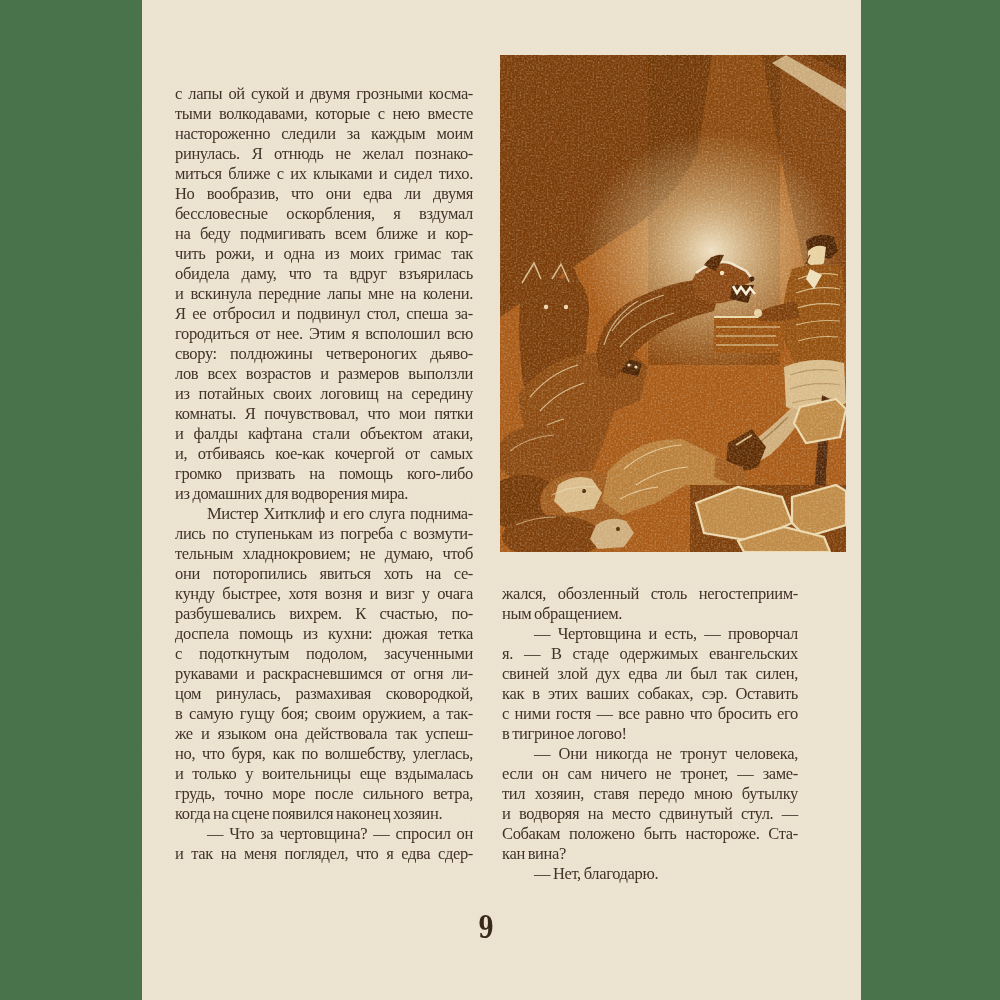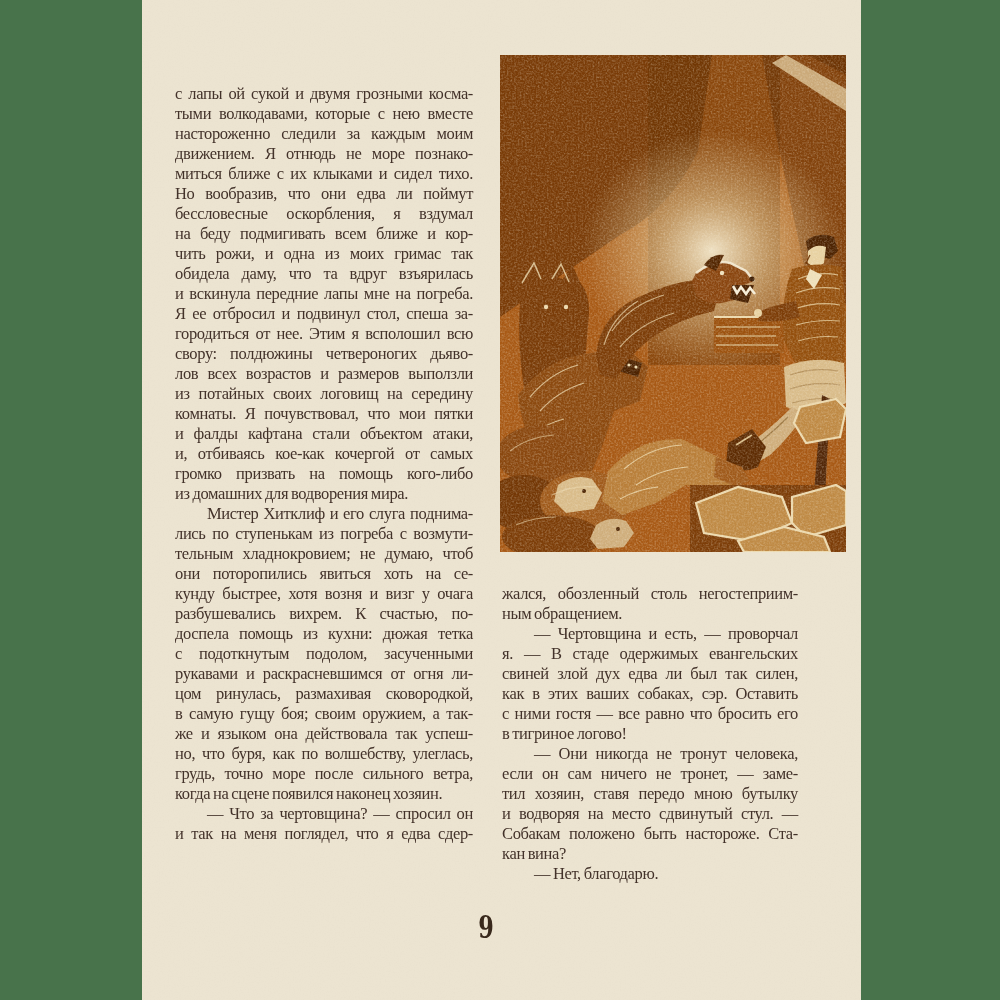--- a/index.html
+++ b/index.html
@@ -44,28 +44,28 @@
       <feColorMatrix type="matrix" values="0 0 0 0 0.38  0 0 0 0 0.33  0 0 0 0 0.25  0.55 0.55 0.55 0 -0.78"></feColorMatrix>
     </filter>
     <rect width="719" height="1000" filter="url(#pt)" opacity="0.14"></rect>
   </svg>
 
   <div class="col col-left">
       <div>
         <div class="line">с лапы ой сукой и двумя грозными косма-</div>
         <div class="line">тыми волкодавами, которые с нею вместе</div>
         <div class="line">настороженно следили за каждым моим</div>
-        <div class="line">движением. Я отнюдь не море познако-</div>
+        <div class="line">ринулась. Я отнюдь не желал познако-</div>
         <div class="line">миться ближе с их клыками и сидел тихо.</div>
-        <div class="line">Но вообразив, что они едва ли поймут</div>
+        <div class="line">Но вообразив, что они едва ли двумя</div>
         <div class="line">бессловесные оскорбления, я вздумал</div>
         <div class="line">на беду подмигивать всем ближе и кор-</div>
         <div class="line">чить рожи, и одна из моих гримас так</div>
         <div class="line">обидела даму, что та вдруг взъярилась</div>
-        <div class="line">и вскинула передние лапы мне на погреба.</div>
+        <div class="line">и вскинула передние лапы мне на колени.</div>
         <div class="line">Я ее отбросил и подвинул стол, спеша за-</div>
         <div class="line">городиться от нее. Этим я всполошил всю</div>
         <div class="line">свору: полдюжины четвероногих дьяво-</div>
         <div class="line">лов всех возрастов и размеров выползли</div>
         <div class="line">из потайных своих логовищ на середину</div>
         <div class="line">комнаты. Я почувствовал, что мои пятки</div>
         <div class="line">и фалды кафтана стали объектом атаки,</div>
         <div class="line">и, отбиваясь кое-как кочергой от самых</div>
         <div class="line">громко призвать на помощь кого-либо</div>
         <div class="line end">из домашних для водворения мира.</div>
@@ -77,20 +77,21 @@
         <div class="line">они поторопились явиться хоть на се-</div>
         <div class="line">кунду быстрее, хотя возня и визг у очага</div>
         <div class="line">разбушевались вихрем. К счастью, по-</div>
         <div class="line">доспела помощь из кухни: дюжая тетка</div>
         <div class="line">с подоткнутым подолом, засученными</div>
         <div class="line">рукавами и раскрасневшимся от огня ли-</div>
         <div class="line">цом ринулась, размахивая сковородкой,</div>
         <div class="line">в самую гущу боя; своим оружием, а так-</div>
         <div class="line">же и языком она действовала так успеш-</div>
         <div class="line">но, что буря, как по волшебству, улеглась,</div>
+        <div class="line">и только у воительницы еще вздымалась</div>
         <div class="line">грудь, точно море после сильного ветра,</div>
         <div class="line end">когда на сцене появился наконец хозяин.</div>
       </div>
       <div>
         <div class="line ind">— Что за чертовщина? — спросил он</div>
         <div class="line">и так на меня поглядел, что я едва сдер-</div>
       </div>
     </div>
 
   <div class="illus">

